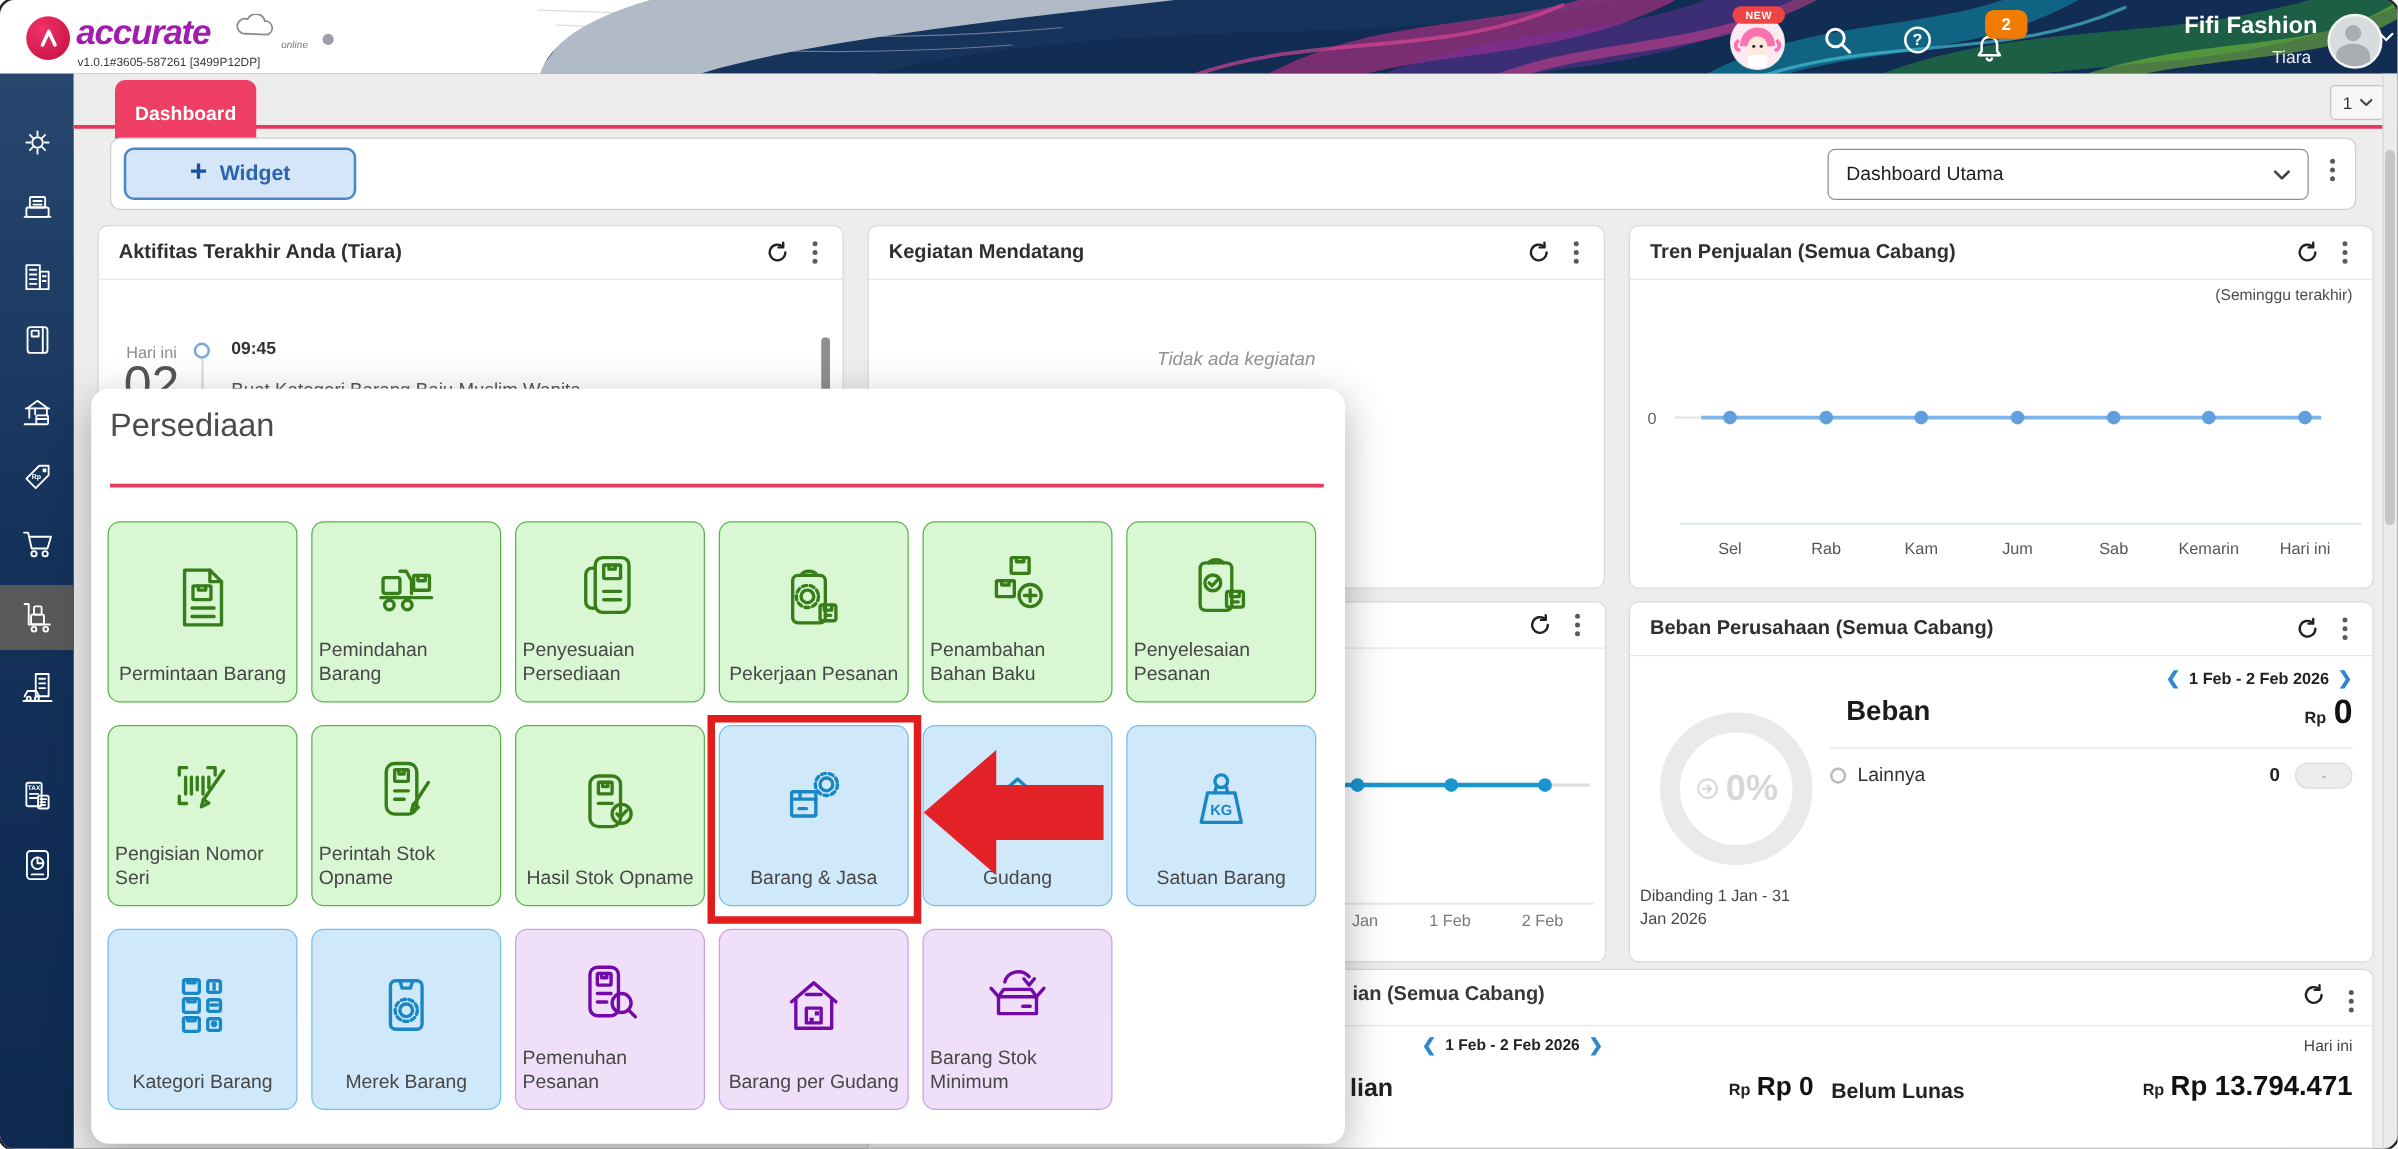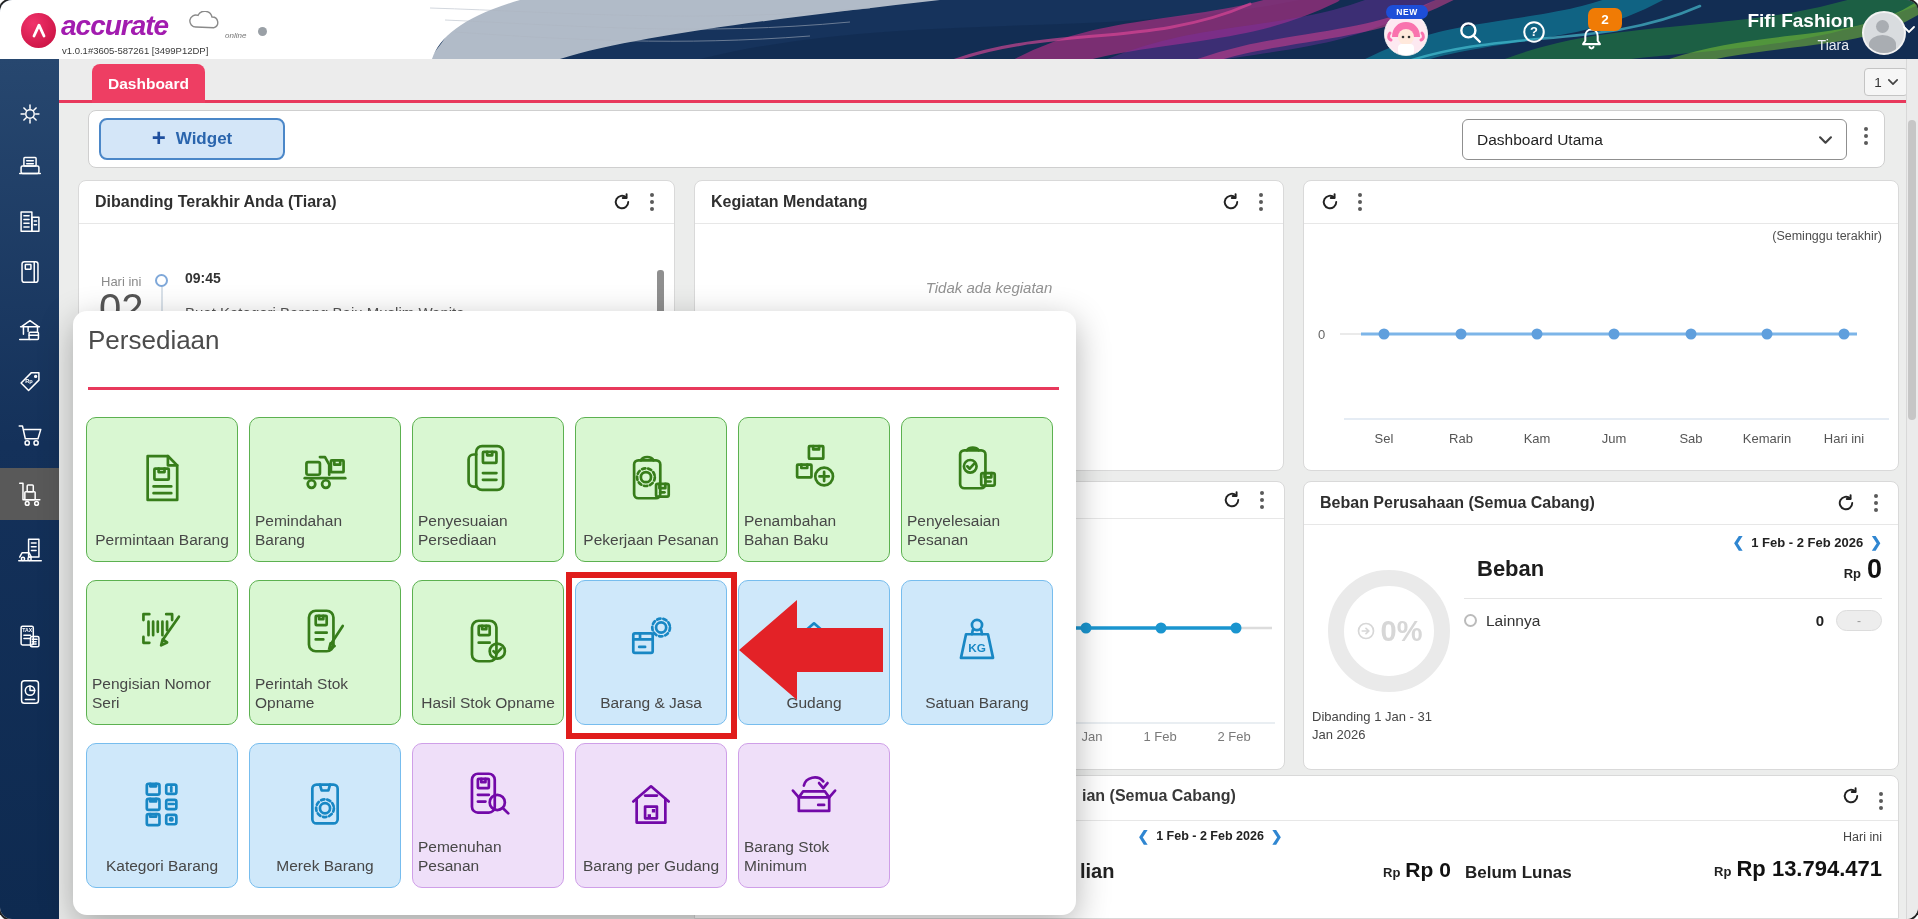--- a/index.html
+++ b/index.html
@@ -11,34 +11,34 @@
   #hdr-bg{position:absolute;inset:0;}
   .logo-circle{position:absolute;left:21px;top:13px;width:35px;height:35px;border-radius:50%;
     background:radial-gradient(circle at 35% 30%,#f0336b,#c40d3c);display:flex;align-items:center;justify-content:center;}
   .brand-text{position:absolute;left:61px;top:10px;font-size:28px;font-weight:bold;font-style:italic;color:#a21caf;letter-spacing:-1px;}
   .brand-cloud{position:absolute;left:187px;top:11px;}
   .brand-sub{position:absolute;left:193px;top:31px;font-size:8px;color:#777;font-style:italic;padding-left:32px;}
   .version{position:absolute;left:62px;top:45px;font-size:9.5px;color:#3a3a3a;}
   .hdr-dot{position:absolute;left:258px;top:27px;width:9px;height:9px;border-radius:50%;background:#9aa0a6;}
   .hicon{position:absolute;color:#fff;}
   .mascot{position:absolute;left:1384px;top:12px;width:42px;height:42px;border-radius:50%;background:#fff;overflow:hidden;border:1px solid #e5e5e5;}
-  .new-badge{position:absolute;left:1386px;top:5px;min-width:34px;height:14px;border-radius:8px;background:#1d4ed8;color:#fff;
+  .new-badge{position:absolute;left:1386px;top:5px;min-width:34px;height:14px;border-radius:8px;background:#ef4444;color:#fff;
     font-size:8.5px;font-weight:bold;display:flex;align-items:center;justify-content:center;letter-spacing:.5px;padding:0 4px;z-index:3;}
   .notif-badge{position:absolute;left:1588px;top:8px;width:34px;height:23px;border-radius:7px;background:#f07b05;color:#fff;
     font-size:13.5px;font-weight:bold;display:flex;align-items:center;justify-content:center;z-index:3;}
   .company{position:absolute;right:64px;top:10px;width:250px;text-align:right;color:#fff;font-size:19px;font-weight:bold;}
   .username{position:absolute;right:69px;top:37px;width:200px;text-align:right;color:#e9edf3;font-size:14px;}
   .avatar{position:absolute;left:1862px;top:11px;width:40px;height:40px;border-radius:50%;background:#d9dcdf;border:2px solid #f2f2f2;overflow:hidden;}
   .avatar .head{position:absolute;left:12px;top:7px;width:13px;height:13px;border-radius:50%;background:#a9adb2;}
   .avatar .body{position:absolute;left:5px;top:22px;width:27px;height:18px;border-radius:50% 50% 0 0;background:#a9adb2;}
   .avatar-caret{position:absolute;left:1903px;top:26px;color:#fff;}
   
   #tabbar{position:absolute;left:59px;top:59px;width:1859px;height:44px;background:#ececec;}
   .pink-line{position:absolute;left:0;top:41px;width:1859px;height:3px;background:#e8395c;}
-  .tab-active{position:absolute;left:33px;top:5px;width:113px;height:39px;background:#ee3e63;border-radius:8px 8px 0 0;
+  .tab-active{position:absolute;left:33px;top:5px;width:113px;height:55px;background:#ee3e63;border-radius:8px 8px 0 0;
     color:#fff;font-size:15.5px;font-weight:bold;display:flex;align-items:center;justify-content:center;}
   .page-ind{position:absolute;left:1805px;top:9px;width:42px;height:26px;background:#f6f6f6;border:1px solid #c4c4c4;border-radius:4px;
     display:flex;align-items:center;justify-content:center;gap:6px;font-size:13.5px;color:#333;}
   
   #toolbar{position:absolute;left:88px;top:110px;width:1797px;height:58px;background:#fff;border:1px solid #cfcfcf;border-radius:8px;box-sizing:border-box;}
   .widget-btn{position:absolute;left:10px;top:7px;width:186px;height:42px;background:#d4e6f8;border:2px solid #4b87c8;border-radius:8px;
     box-sizing:border-box;display:flex;align-items:center;justify-content:center;gap:10px;color:#2a65ad;font-size:17px;font-weight:600;}
   .plus{font-size:24px;font-weight:900;color:#1f4f9e;line-height:1;margin-top:-3px;}
   .dash-select{position:absolute;left:1373px;top:8px;width:385px;height:41px;background:#fff;border:1.5px solid #8f8f8f;border-radius:6px;
     box-sizing:border-box;display:flex;align-items:center;padding:0 14px;font-size:15.5px;color:#1f1f1f;}
@@ -496,21 +496,21 @@
     </div>
     <div class="kebab" id="toolbar-kebab">
         <i></i>
         <i></i>
         <i></i>
       </div>
   </div>
 
   <div class="card" style="left:78px;top:180px;width:597px;height:291px">
     <div class="chead">
-      <div class="ctitle">Dibanding Terakhir Anda (Tiara)</div>
+      <div class="ctitle">Aktifitas Terakhir Anda (Tiara)</div>
       <svg class="refresh" width="20" height="20">
           <use href="#i-refresh"></use>
         </svg>
       <div class="kebab">
           <i></i>
           <i></i>
           <i></i>
         </div>
     </div>
     <div class="cdivider"></div>
@@ -541,20 +541,21 @@
         </div>
     </div>
     <div class="cdivider"></div>
     <div style="position:relative;height:248px;">
       <div class="empty-text">Tidak ada kegiatan</div>
     </div>
   </div>
 
   <div class="card" style="left:1303px;top:180px;width:596px;height:291px">
     <div class="chead">
+      <div class="ctitle">Tren Penjualan (Semua Cabang)</div>
       <svg class="refresh" width="20" height="20">
           <use href="#i-refresh"></use>
         </svg>
       <div class="kebab">
           <i></i>
           <i></i>
           <i></i>
         </div>
     </div>
     <div class="cdivider"></div>

